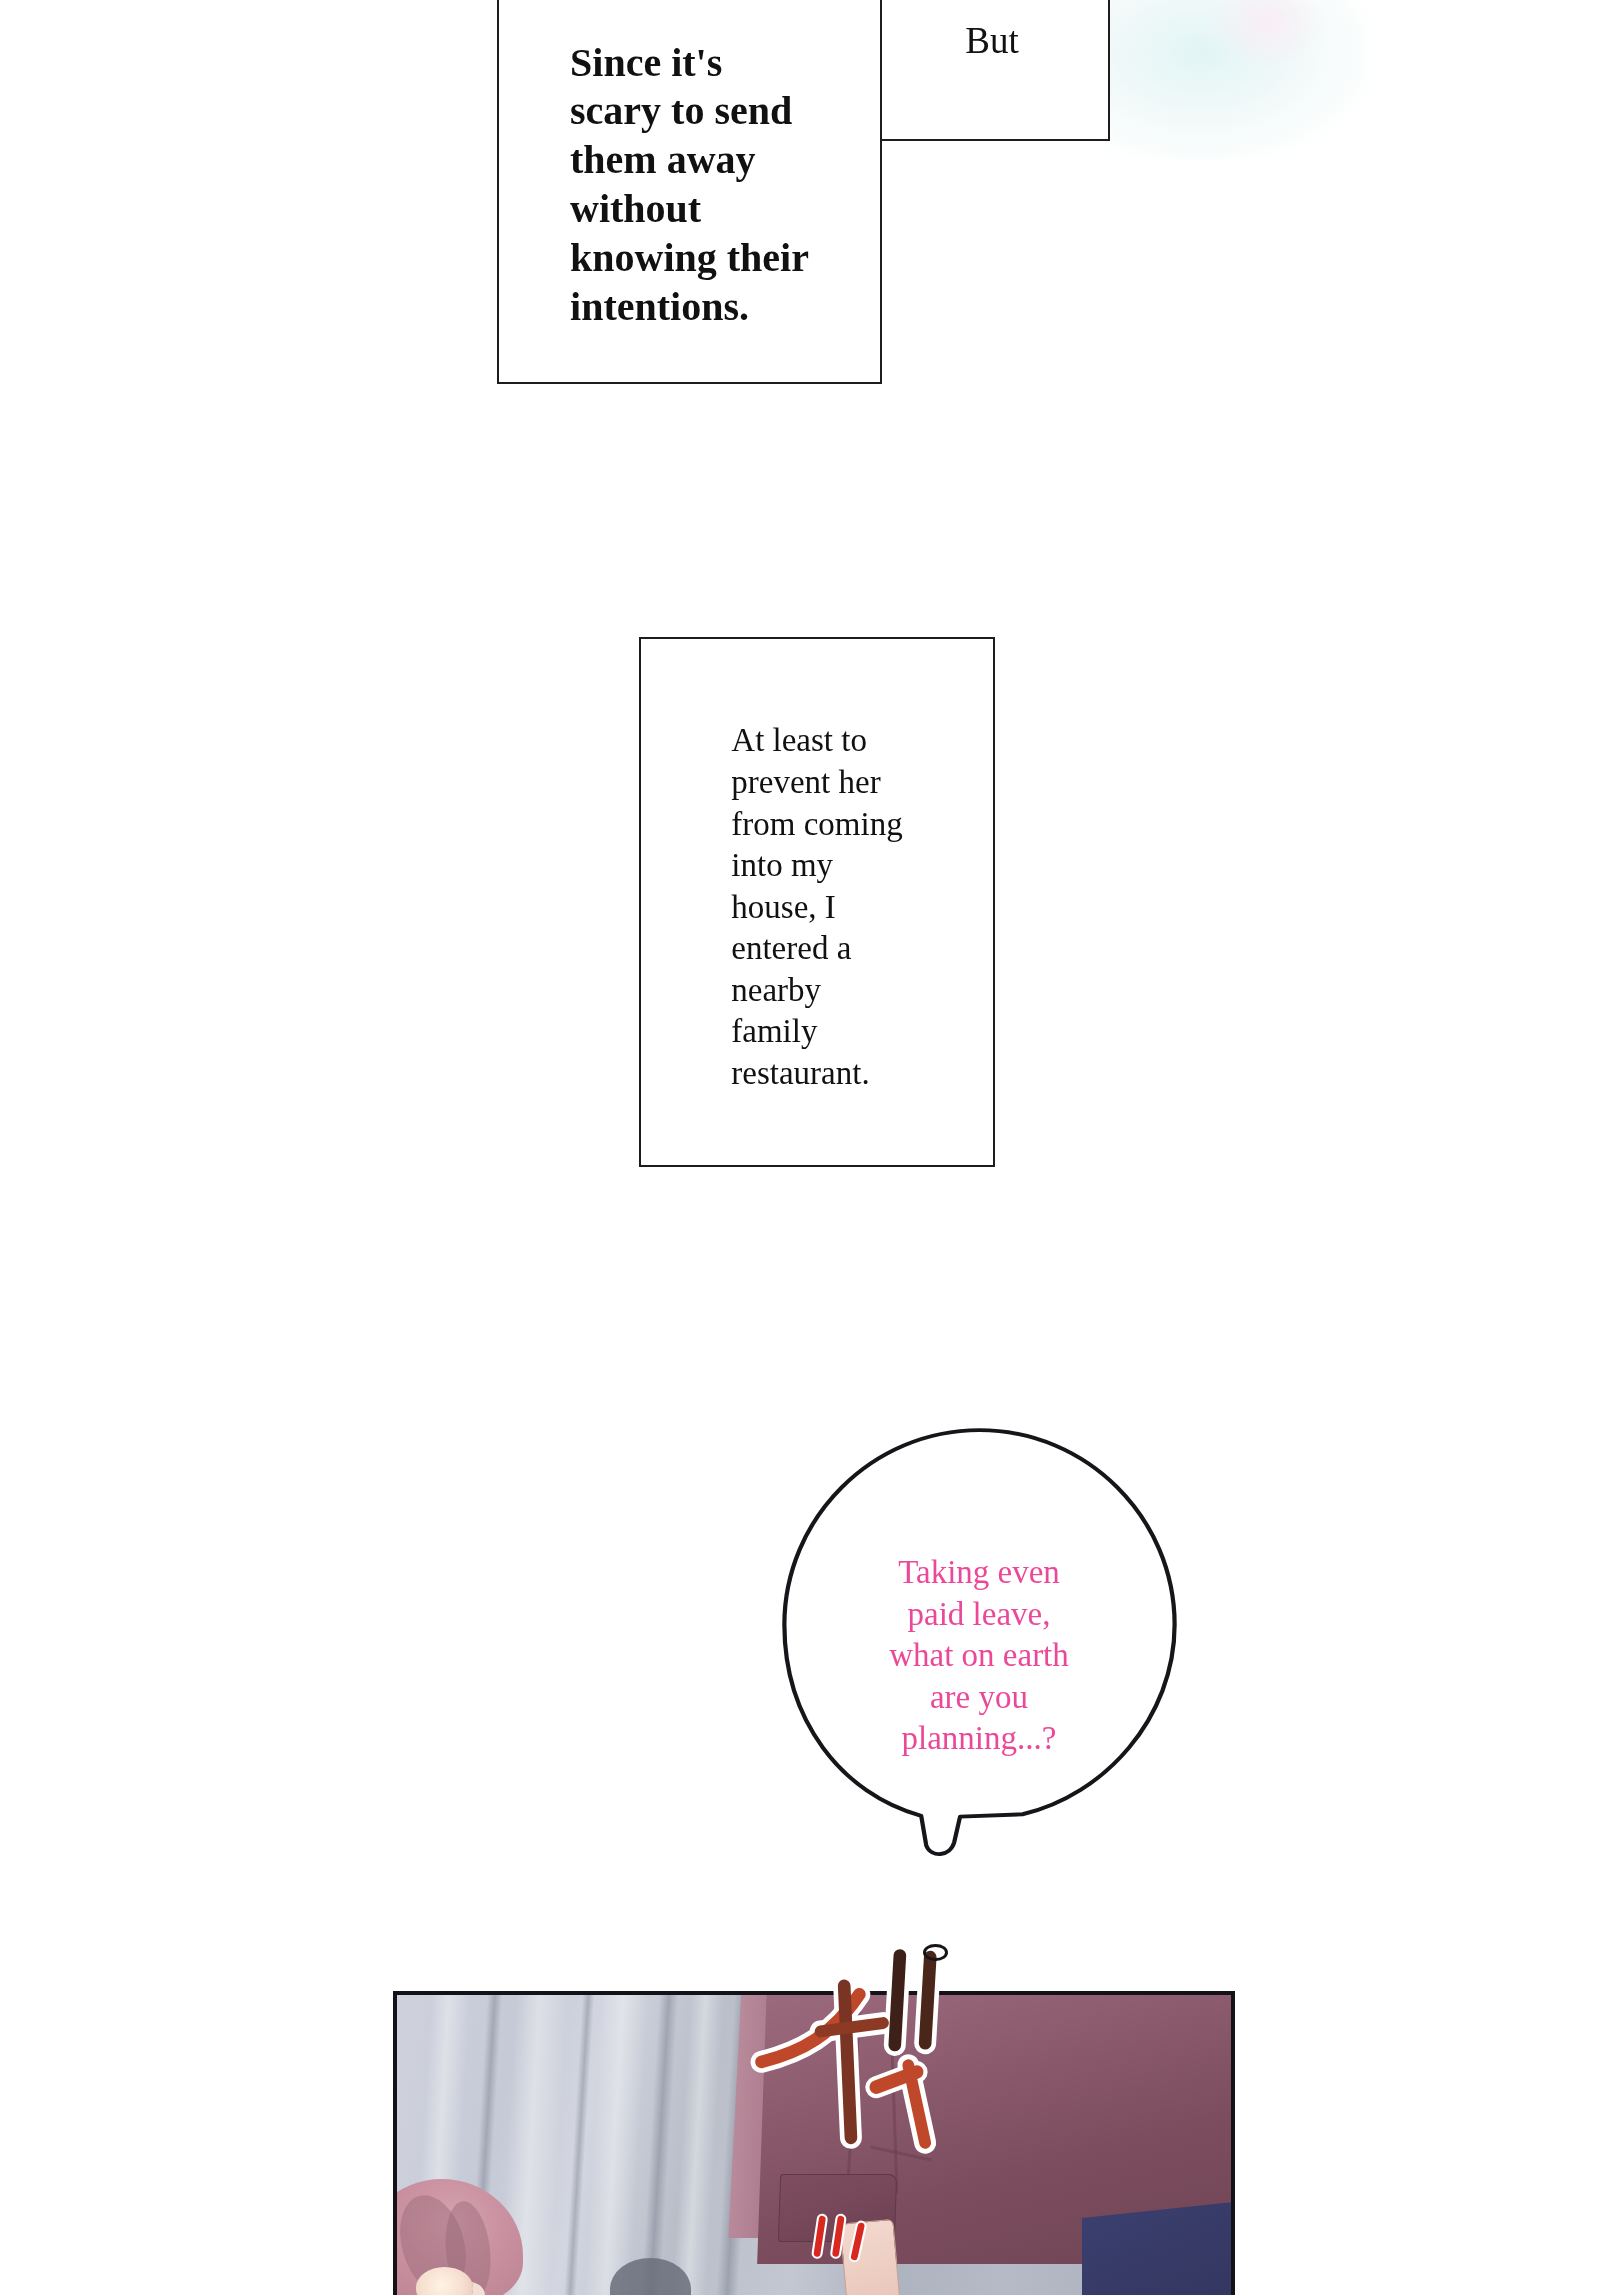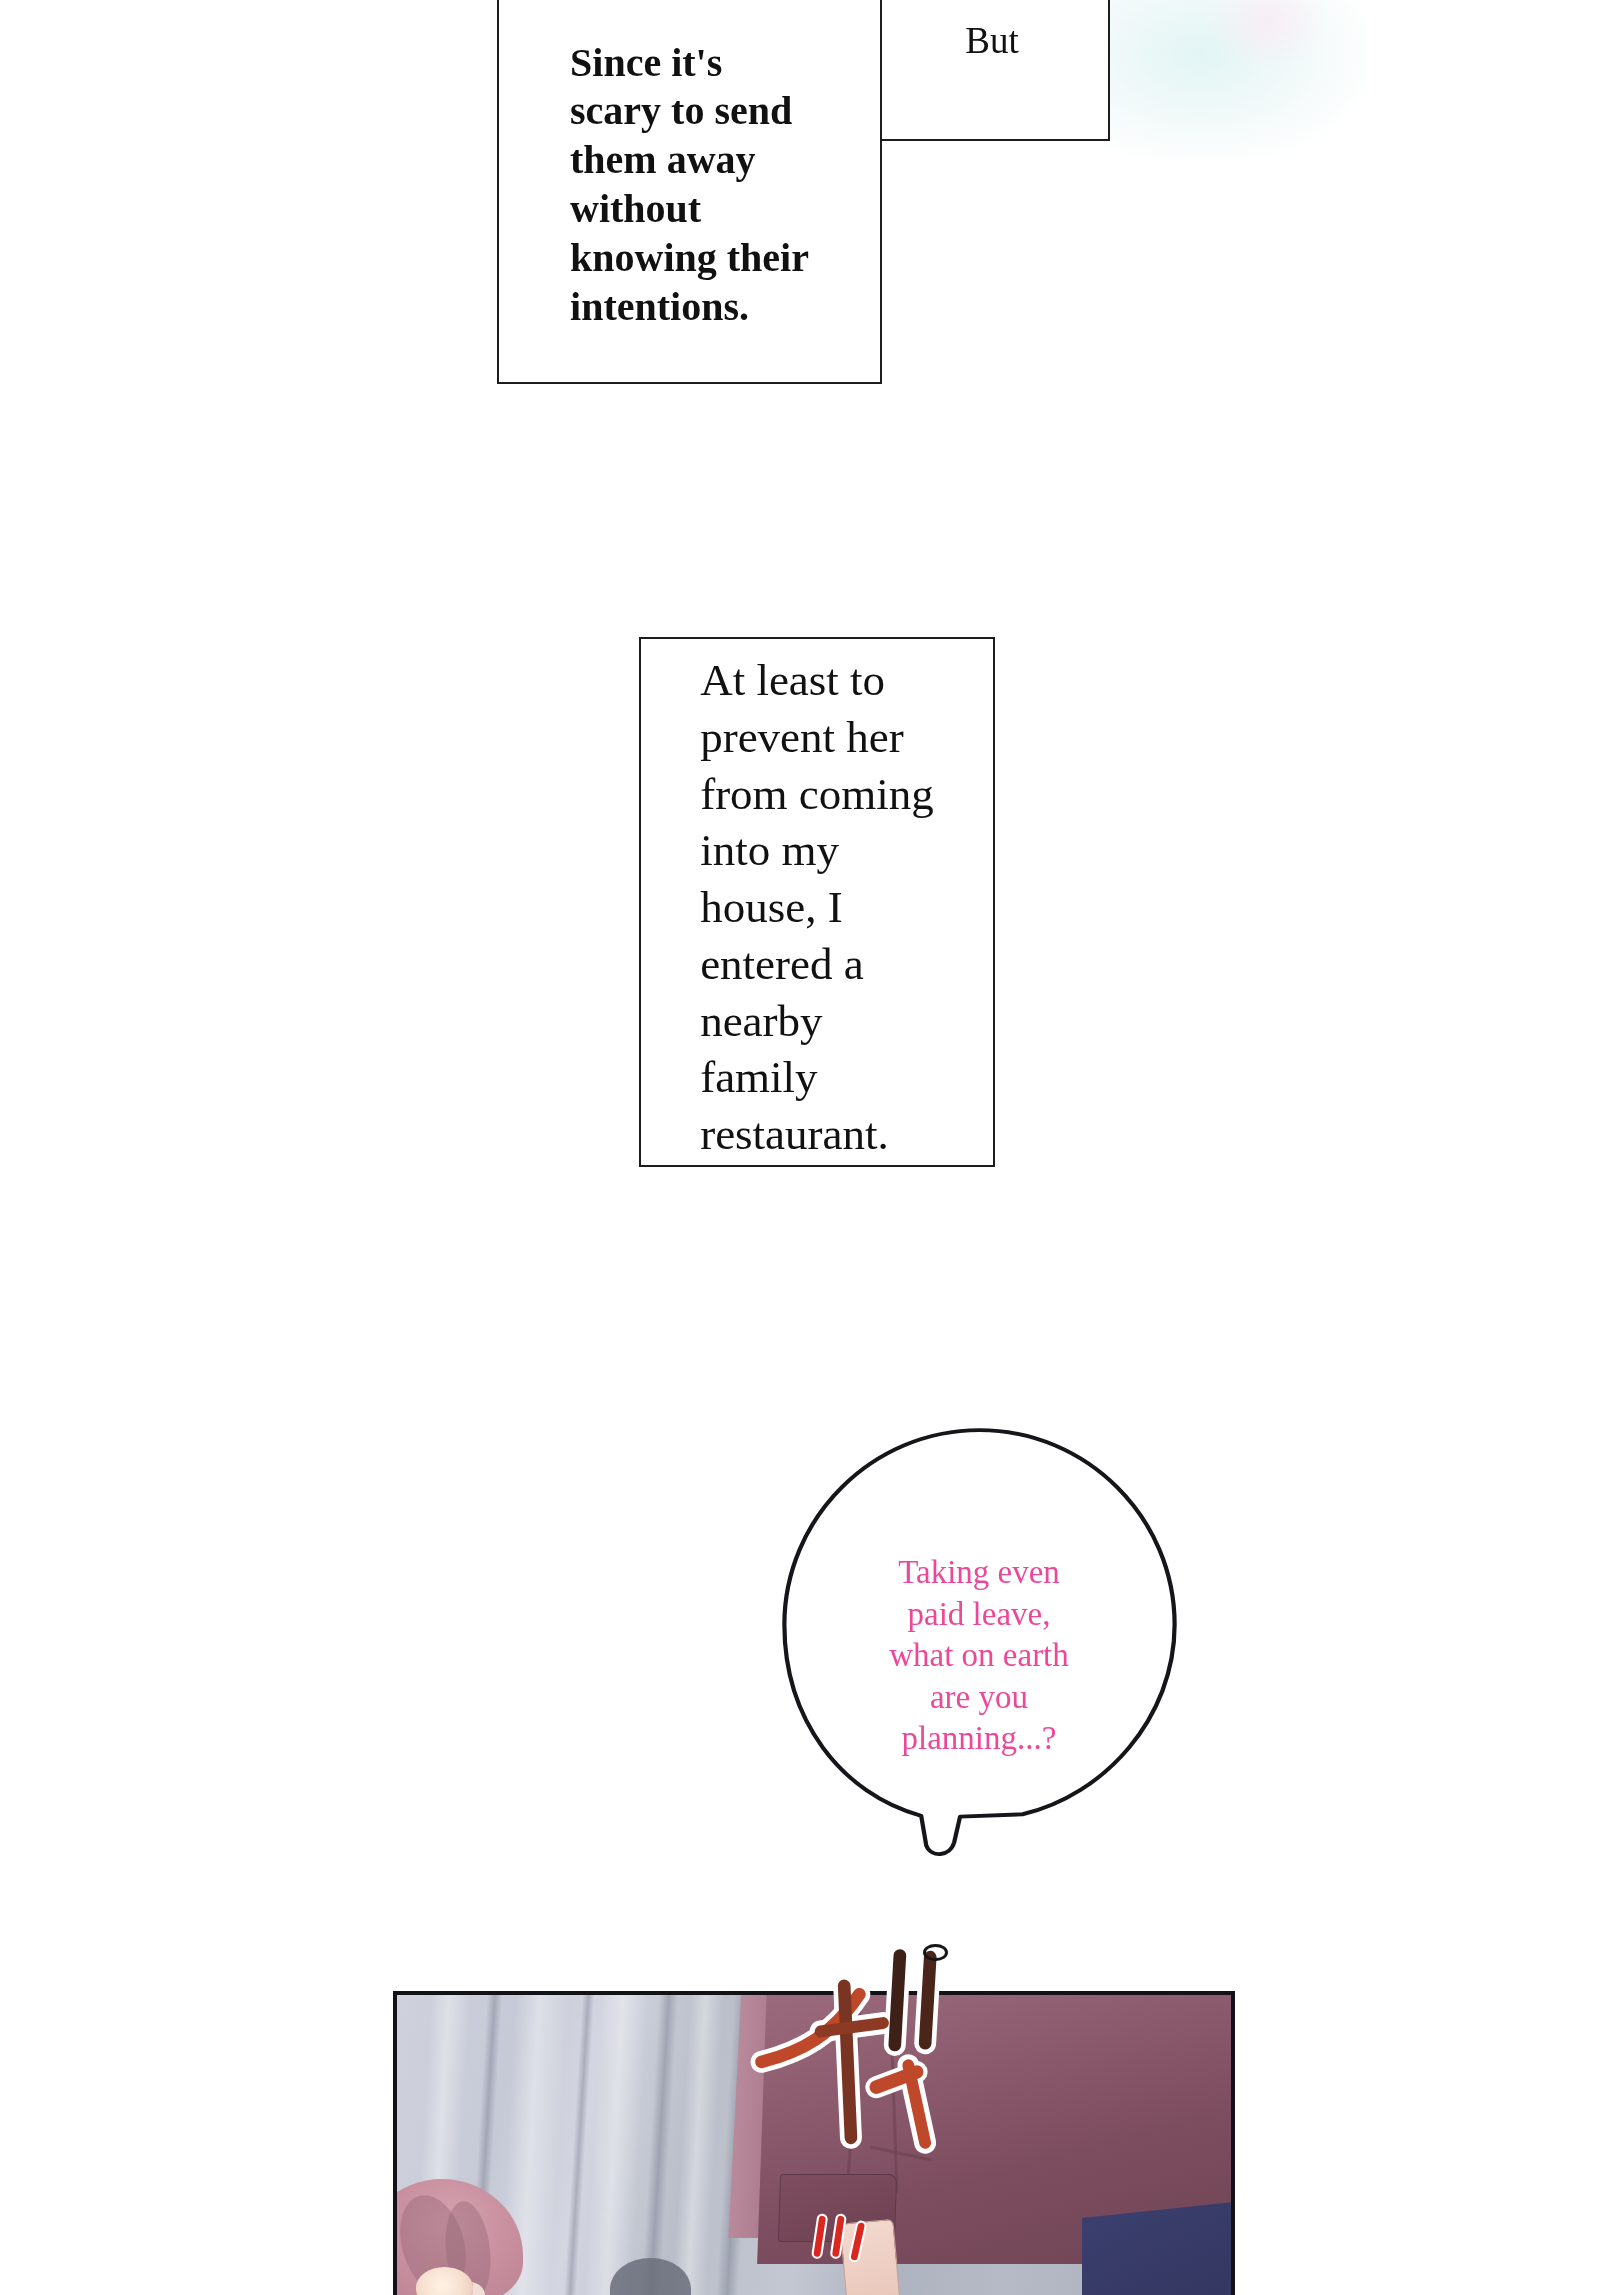--- a/index.html
+++ b/index.html
@@ -90,21 +90,21 @@
 
   
   #box-restaurant {
     left: 639px;
     top: 637px;
     width: 356px;
     height: 530px;
     z-index: 3;
   }
   #box-restaurant .caption-text {
-    font-size: 45px;
+    font-size: 33px;
     padding: 0 15px;
     line-height: 1.26;
     margin-top: 11px;
   }
 
   
   #speech-balloon {
     position: absolute;
     left: 781px;
     top: 1427px;

